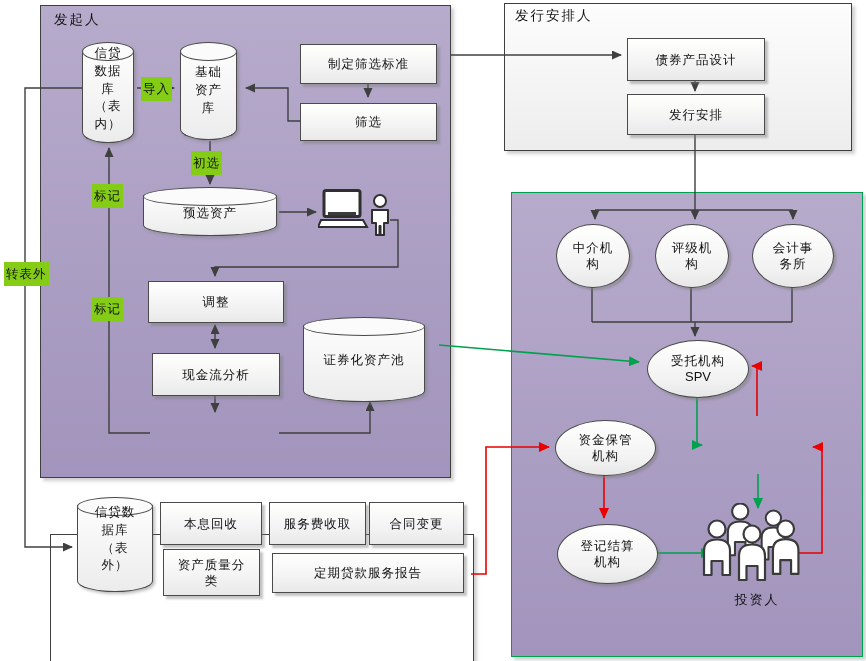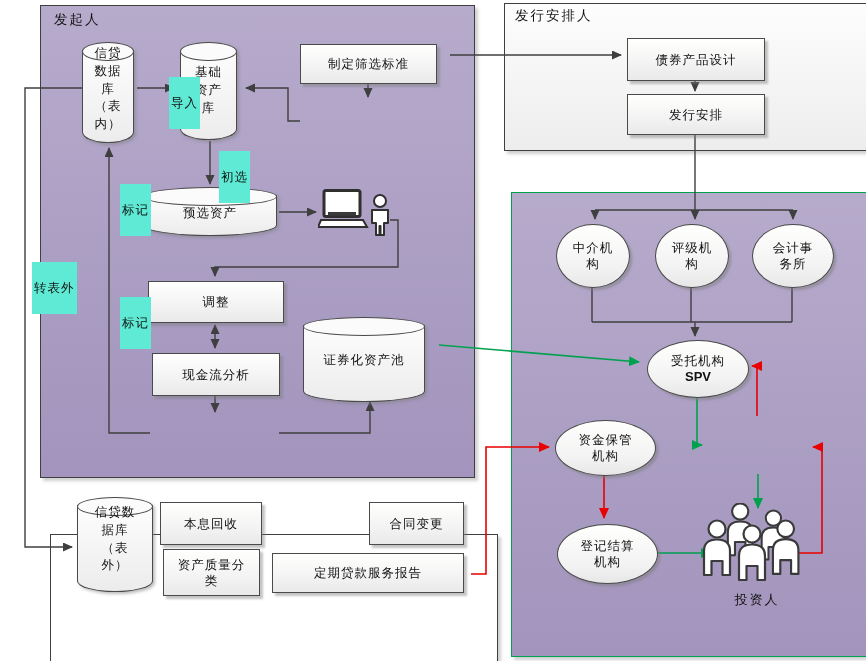--- a/index.html
+++ b/index.html
@@ -1,43 +1,43 @@
 <!DOCTYPE html>
 <html><head>
 <meta charset="utf-8">
 <style>
   html,body{margin:0;padding:0;background:#fff;}
   body{width:866px;height:661px;position:relative;overflow:hidden;
        font-family:"Liberation Serif","DejaVu Serif",serif;color:#111;}
   .stage{position:absolute;inset:0;}
   .panel{position:absolute;z-index:1;border:1.5px solid #3f3f3f;
-         box-shadow:3px 3px 3px rgba(150,150,150,.45);padding-left:24px;}
+         box-shadow:3px 3px 3px rgba(150,150,150,.45);}
   .panel.purple{background:linear-gradient(180deg,#b7abcc 0%,#ab9ec3 55%,#a294bc 100%);}
   .panel.light{background:linear-gradient(180deg,#fdfdfd,#ededed);}
   .panel.white{background:#fff;margin-top:41px;}
   .panel.greenb{border:1.7px solid #00A14E;}
   .ptitle{position:absolute;font-size:13.5px;letter-spacing:2px;color:#111;z-index:2;}
   .wires{position:absolute;left:0;top:0;z-index:2;}
   .node{position:absolute;z-index:3;display:flex;align-items:center;justify-content:center;
         text-align:center;white-space:pre-line;font-size:12.5px;line-height:1.28;letter-spacing:1px;}
   .box{border:1.4px solid #4a4a4a;background:linear-gradient(180deg,#fffffe 0%,#f3f3f3 60%,#e9e9e9 100%);
        box-shadow:2.5px 2.5px 2px rgba(125,125,125,.45);}
   .ell{border-radius:50%;border:1.4px solid #4a4a4a;
        background:linear-gradient(180deg,#fffffe 0%,#f2f2f2 70%,#e7e7e7 100%);
        box-shadow:2.5px 2.5px 2px rgba(125,125,125,.5);flex-direction:column;}
-  .spvline{font-family:"Liberation Sans","DejaVu Sans",sans-serif;font-weight:bold;font-size:13px;letter-spacing:0;}
+  .spvline{font-family:"Liberation Sans","DejaVu Sans",sans-serif;font-weight:normal;font-size:13px;letter-spacing:0;}
   .cyl{position:absolute;z-index:3;filter:drop-shadow(2px 2px 1.5px rgba(125,125,125,.5));}
   .cyl .cbody{position:absolute;left:0;right:0;top:8px;bottom:0;border:1.4px solid #4a4a4a;border-top:none;
         background:linear-gradient(180deg,#fdfdfd,#ececec);border-radius:0 0 50% 50%/0 0 11px 11px;}
   .cyl .ctop{position:absolute;left:0;right:0;top:0;height:17px;border:1.4px solid #4a4a4a;
         background:#fbfbfb;border-radius:50%;}
   .cyl .clabel{position:absolute;left:0;right:0;text-align:center;white-space:pre-line;
         font-size:12.5px;line-height:1.42;letter-spacing:1px;z-index:2;}
-  .llabel{position:absolute;z-index:4;background:#5eead4;font-size:12.5px;line-height:1.3;
-        padding:18px 2px;letter-spacing:1px;color:#111;margin-left:28px;}
+  .llabel{position:absolute;z-index:4;background:#84cc16;font-size:12.5px;line-height:1.3;
+        padding:4px 2px;letter-spacing:1px;color:#111;}
   .icon{position:absolute;z-index:3;}
   .invlabel{position:absolute;z-index:3;font-size:13px;letter-spacing:2px;text-align:center;}
 </style>
 </head>
 <body>
 
 <div class="stage">
 
   <div class="panel purple" style="left:40px;top:5px;width:409px;height:471px">
     <div class="ptitle" style="left:13px;top:5px">发起人</div>
@@ -113,20 +113,21 @@
   <div class="cyl" style="left:180px;top:42px;width:57px;height:98px">
     <div class="cbody"></div>
     <div class="ctop"></div>
     <div class="clabel" style="top:22px">基础
 资产
 库</div>
   </div>
 
   <div class="node box" style="left:300px;top:44px;width:135px;height:38px">制定筛选标准</div>
 
+  <div class="node box" style="left:300px;top:103px;width:135px;height:36px">筛选</div>
 
   <div class="cyl" style="left:143px;top:187px;width:134px;height:49px">
     <div class="cbody"></div>
     <div class="ctop"></div>
     <div class="clabel" style="top:18px">预选资产</div>
   </div>
 
   <div class="node box" style="left:148px;top:281px;width:134px;height:40px">调整</div>
 
   <div class="node box" style="left:152px;top:353px;width:126px;height:41px">现金流分析</div>
@@ -188,20 +189,21 @@
   <div class="cyl" style="left:77px;top:497px;width:76px;height:95px">
     <div class="cbody"></div>
     <div class="ctop"></div>
     <div class="clabel" style="top:7px">信贷数
 据库
 （表
 外）</div>
   </div>
 
   <div class="node box" style="left:160px;top:502px;width:100px;height:41px">本息回收</div>
+  <div class="node box" style="left:269px;top:502px;width:95px;height:41px">服务费收取</div>
   <div class="node box" style="left:369px;top:502px;width:93px;height:41px">合同变更</div>
   <div class="node box" style="left:163px;top:549px;width:95px;height:45px">资产质量分
 类</div>
   <div class="node box" style="left:272px;top:553px;width:190px;height:38px">定期贷款服务报告</div>
 
   <div class="llabel" style="left:141px;top:77px">导入</div>
   <div class="llabel" style="left:191px;top:151px">初选</div>
   <div class="llabel" style="left:92px;top:184px">标记</div>
   <div class="llabel" style="left:92px;top:297px">标记</div>
   <div class="llabel" style="left:4px;top:262px">转表外</div>

